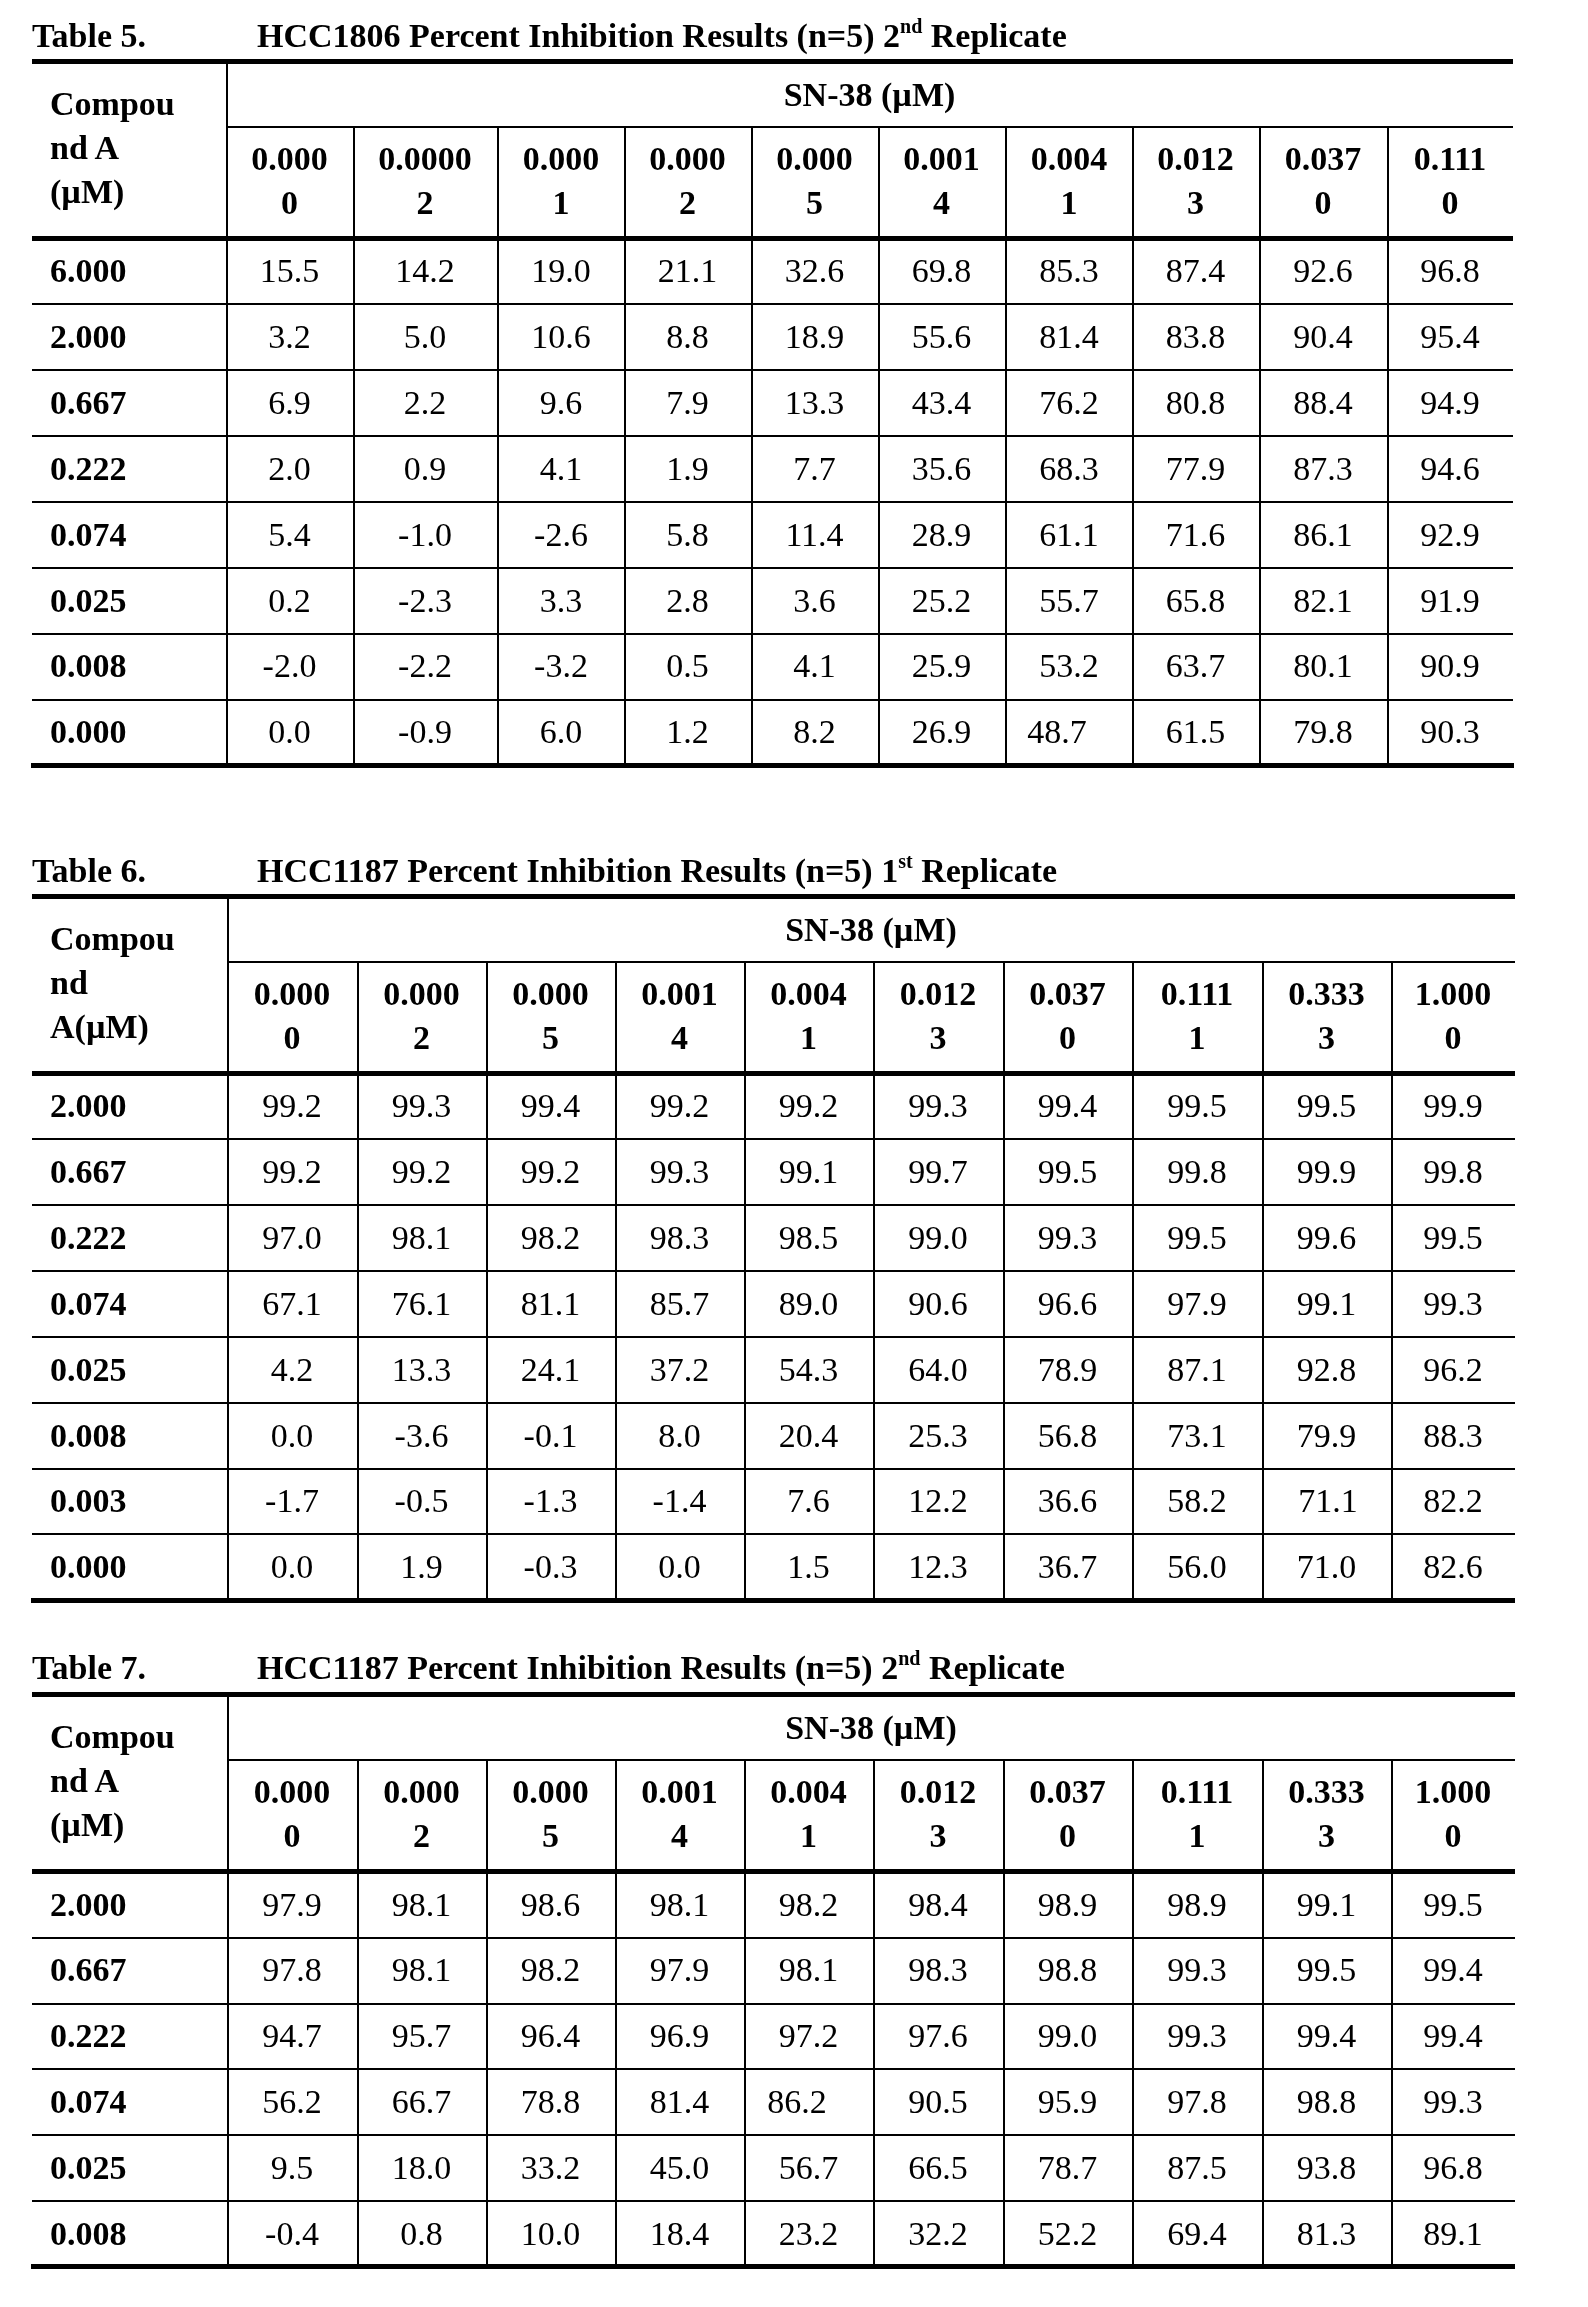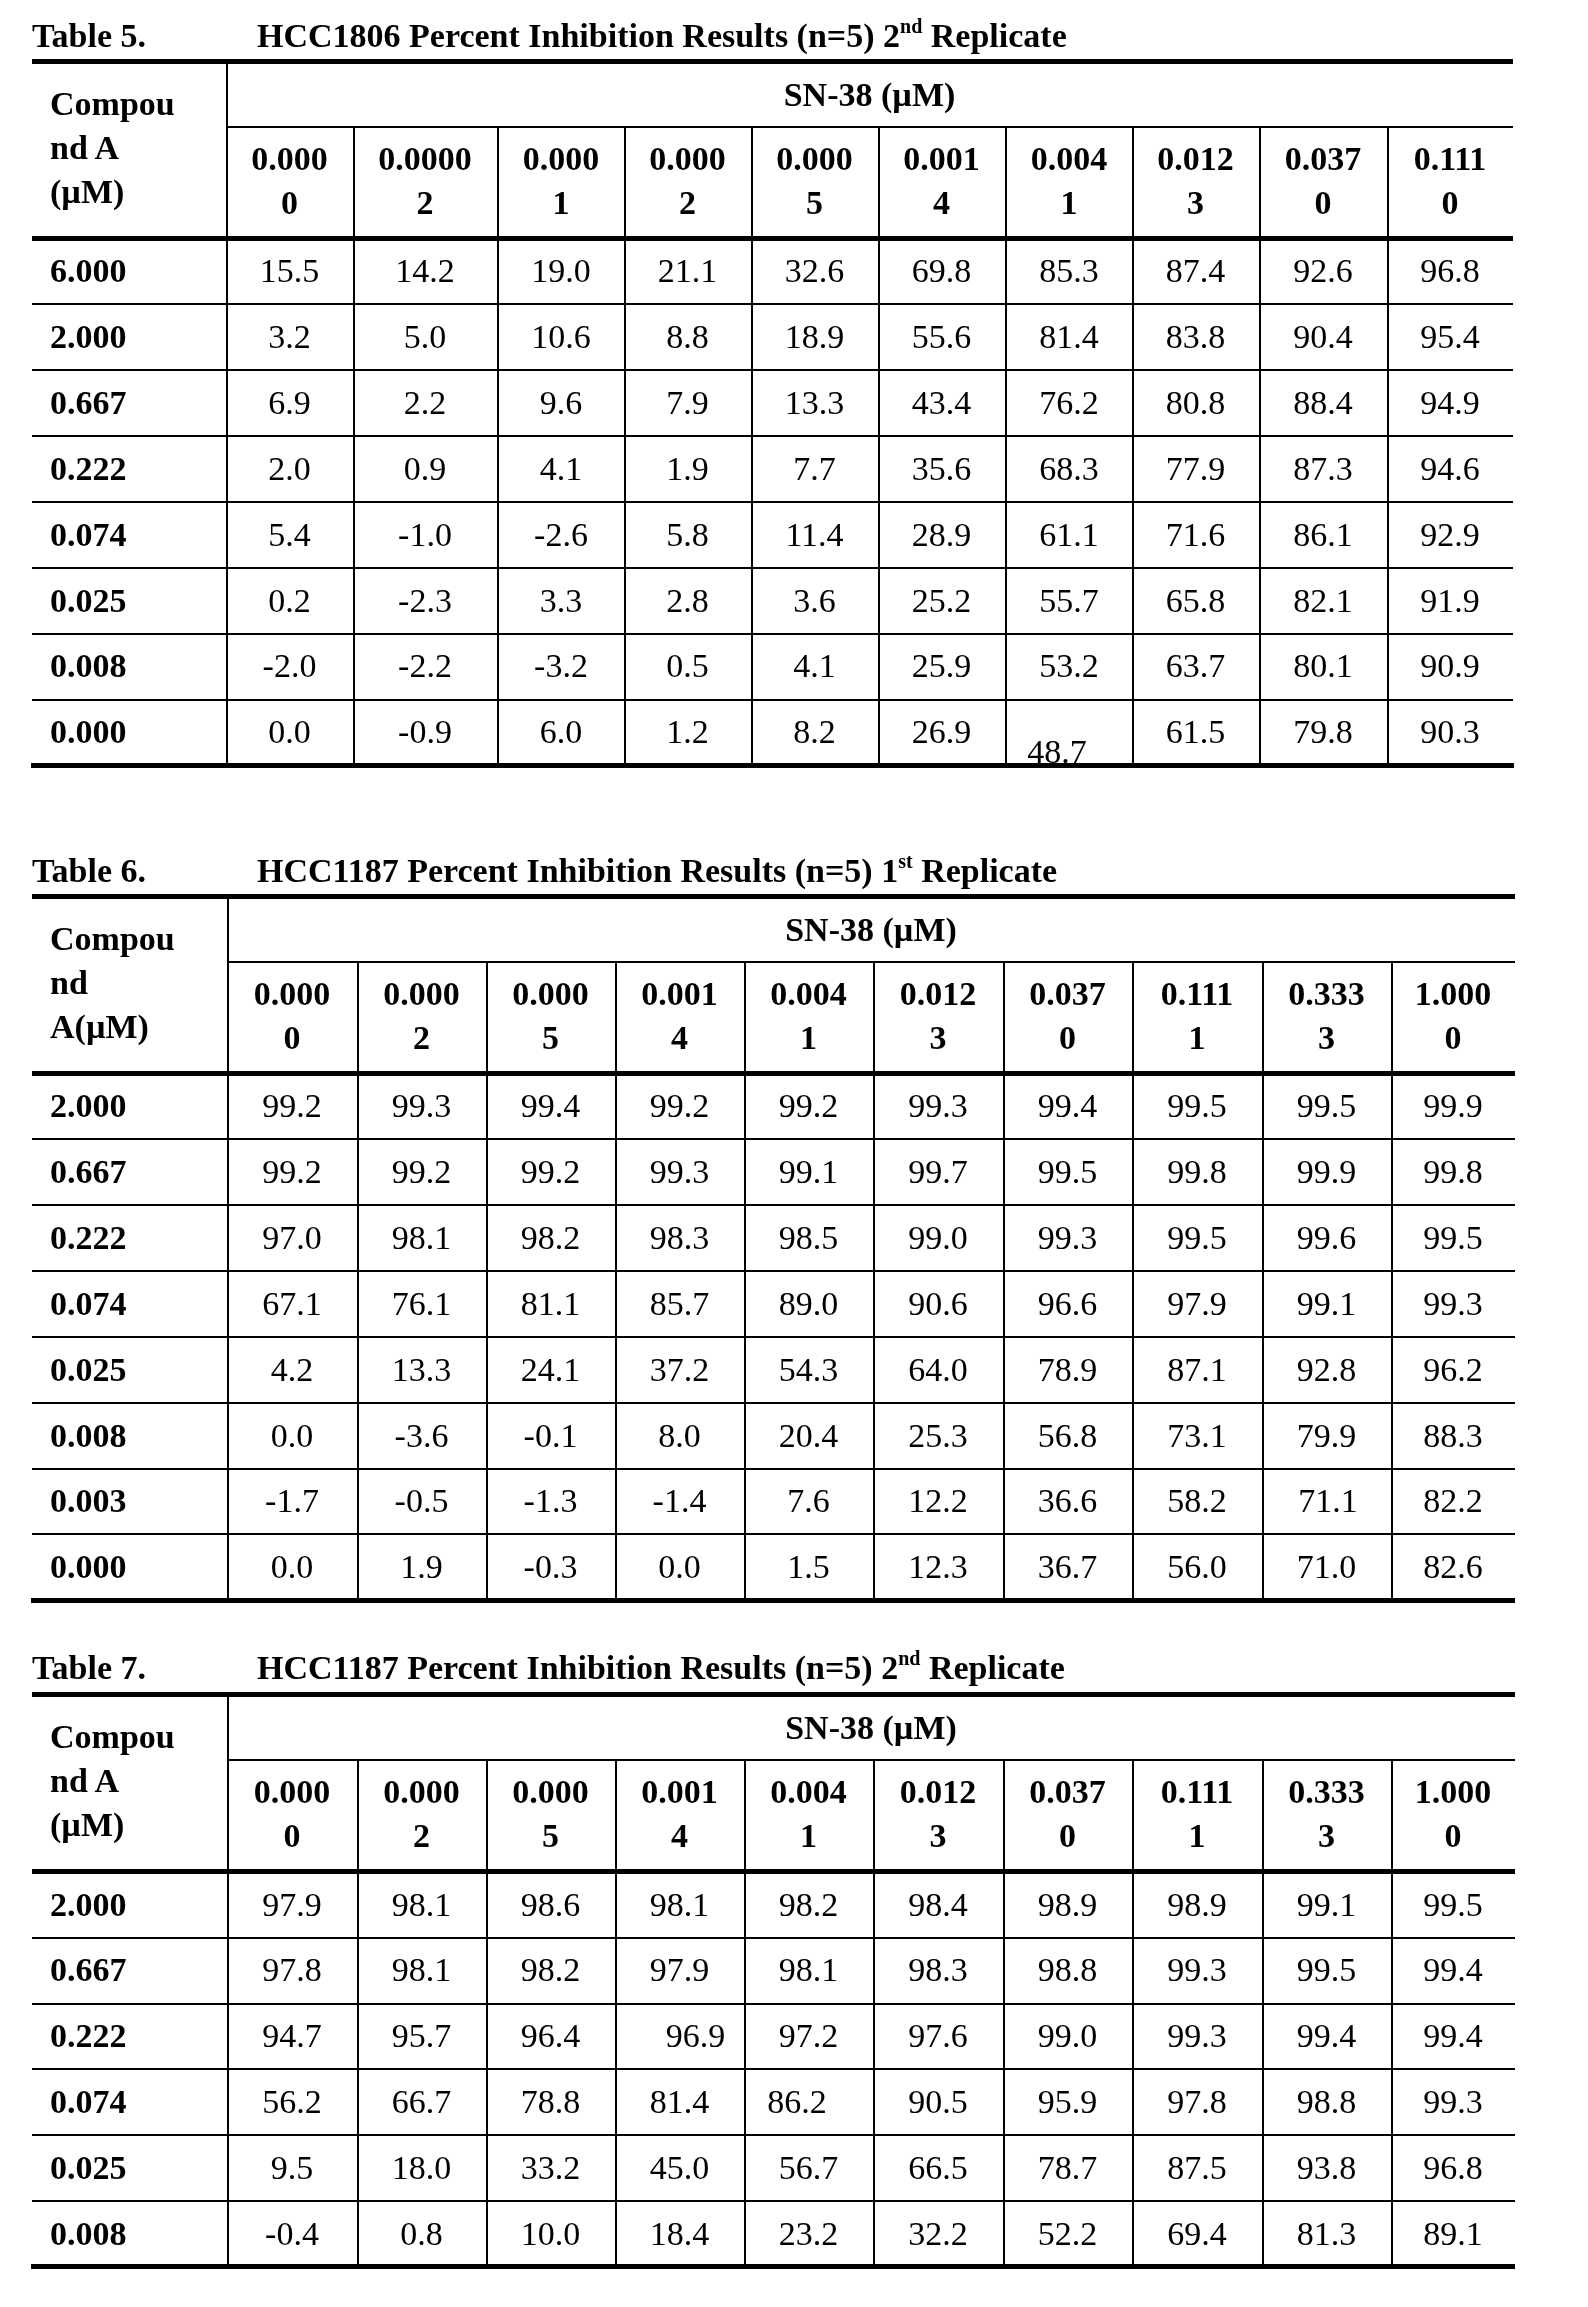--- a/index.html
+++ b/index.html
@@ -187,21 +187,21 @@
       </div>
       <div class="rule-thin" style="top: 699px; left: 32px; width: 1481px;"></div>
       <div>
         <div class="row-lbl" style="left: 50px; top: 699px; height: 66px; line-height: 66px;">0.000</div>
         <div class="cell" style="left: 226px; width: 127px; top: 699px; height: 66px; line-height: 66px;">0.0</div>
         <div class="cell" style="left: 353px; width: 144px; top: 699px; height: 66px; line-height: 66px;">-0.9</div>
         <div class="cell" style="left: 497px; width: 128px; top: 699px; height: 66px; line-height: 66px;">6.0</div>
         <div class="cell" style="left: 624px; width: 127px; top: 699px; height: 66px; line-height: 66px;">1.2</div>
         <div class="cell" style="left: 751px; width: 127px; top: 699px; height: 66px; line-height: 66px;">8.2</div>
         <div class="cell" style="left: 878px; width: 127px; top: 699px; height: 66px; line-height: 66px;">26.9</div>
-        <div class="cell" style="left: 1005px; width: 104px; top: 699px; height: 66px; line-height: 66px; margin-top: 20px;">48.7</div>
+        <div class="cell" style="left: 1005px; width: 104px; top: 699px; height: 66px; line-height: 66px;">48.7</div>
         <div class="cell" style="left: 1132px; width: 127px; top: 699px; height: 66px; line-height: 66px;">61.5</div>
         <div class="cell" style="left: 1259px; width: 128px; top: 699px; height: 66px; line-height: 66px;">79.8</div>
         <div class="cell" style="left: 1387px; width: 126px; top: 699px; height: 66px; line-height: 66px;">90.3</div>
       </div>
     </div>
     <div class="tbl-block" style="top: 0px;">
       <div class="caption" style="top: 849px; width: 1451px;">
         <span class="num">Table 6.</span>
         <span class="ttl"><span>HCC1187 Percent Inhibition Results (n=5) 1</span><sup>st</sup><span> Replicate</span></span>
       </div>
@@ -468,21 +468,21 @@
         <div class="cell" style="left: 1132px; width: 130px; top: 1937px; height: 66px; line-height: 66px;">99.3</div>
         <div class="cell" style="left: 1262px; width: 129px; top: 1937px; height: 66px; line-height: 66px;">99.5</div>
         <div class="cell" style="left: 1391px; width: 124px; top: 1937px; height: 66px; line-height: 66px;">99.4</div>
       </div>
       <div class="rule-thin" style="top: 2003px; left: 32px; width: 1483px;"></div>
       <div>
         <div class="row-lbl" style="left: 50px; top: 2003px; height: 66px; line-height: 66px;">0.222</div>
         <div class="cell" style="left: 227px; width: 130px; top: 2003px; height: 66px; line-height: 66px;">94.7</div>
         <div class="cell" style="left: 357px; width: 129px; top: 2003px; height: 66px; line-height: 66px;">95.7</div>
         <div class="cell" style="left: 486px; width: 129px; top: 2003px; height: 66px; line-height: 66px;">96.4</div>
-        <div class="cell" style="left: 615px; width: 129px; top: 2003px; height: 66px; line-height: 66px; margin-left: 16px;">96.9</div>
+        <div class="cell" style="left: 615px; width: 129px; top: 2003px; height: 66px; line-height: 66px;">96.9</div>
         <div class="cell" style="left: 744px; width: 129px; top: 2003px; height: 66px; line-height: 66px;">97.2</div>
         <div class="cell" style="left: 873px; width: 130px; top: 2003px; height: 66px; line-height: 66px;">97.6</div>
         <div class="cell" style="left: 1003px; width: 129px; top: 2003px; height: 66px; line-height: 66px;">99.0</div>
         <div class="cell" style="left: 1132px; width: 130px; top: 2003px; height: 66px; line-height: 66px;">99.3</div>
         <div class="cell" style="left: 1262px; width: 129px; top: 2003px; height: 66px; line-height: 66px;">99.4</div>
         <div class="cell" style="left: 1391px; width: 124px; top: 2003px; height: 66px; line-height: 66px;">99.4</div>
       </div>
       <div class="rule-thin" style="top: 2068px; left: 32px; width: 1483px;"></div>
       <div>
         <div class="row-lbl" style="left: 50px; top: 2069px; height: 66px; line-height: 66px;">0.074</div>

